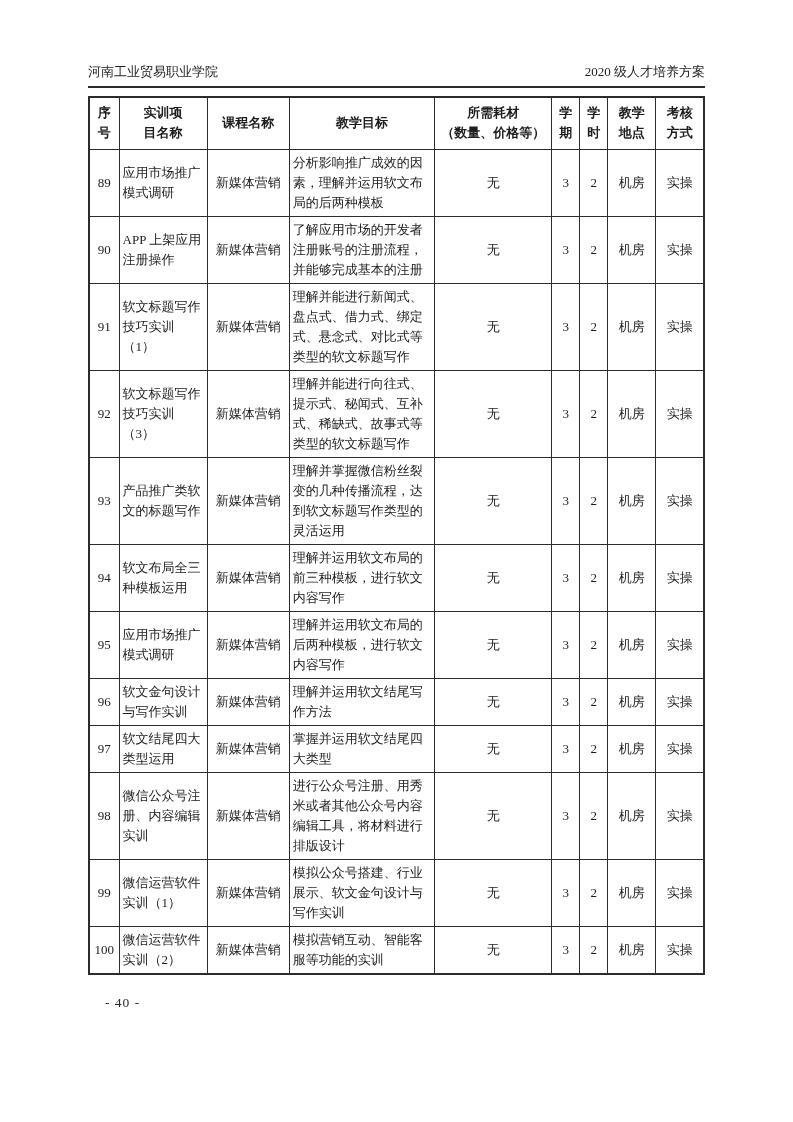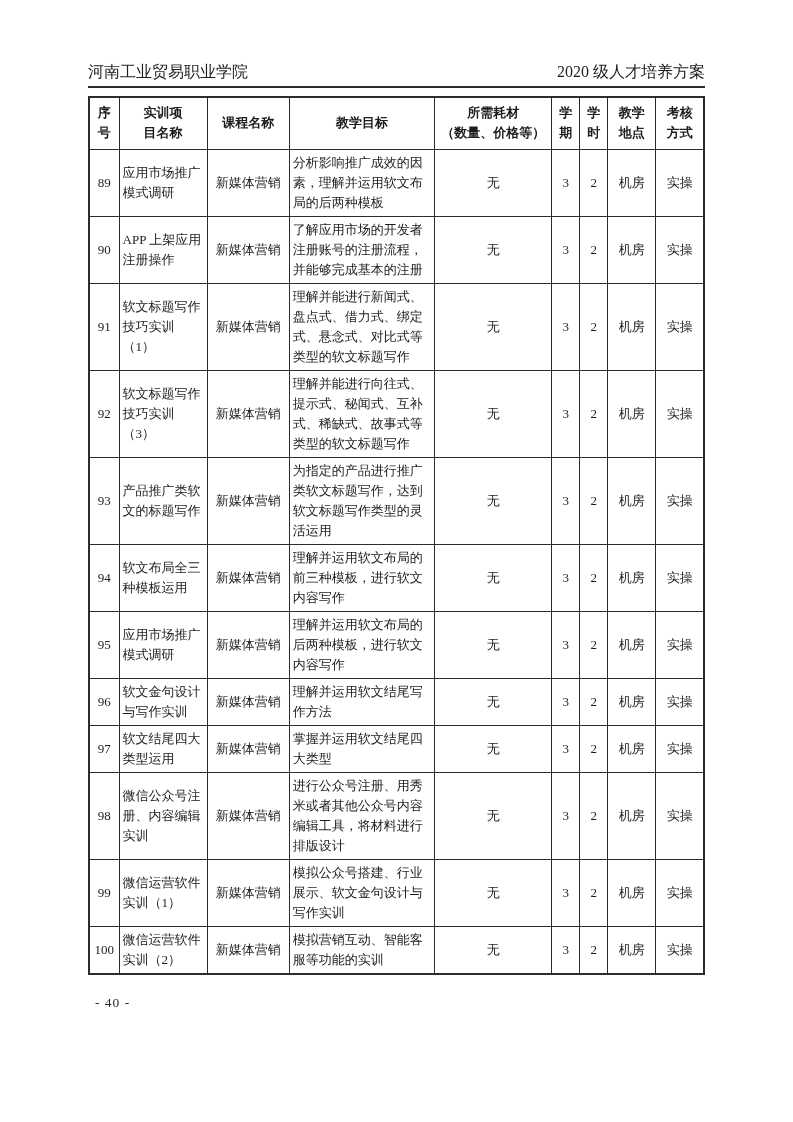--- a/index.html
+++ b/index.html
@@ -15,21 +15,21 @@
     box-sizing: border-box;
     padding: 64px 88px 0 88px;
     font-family: "Liberation Serif", "DejaVu Serif", serif;
     color: #1d1d1d;
     overflow: hidden;
   }
   .doc-header {
     display: flex;
     justify-content: space-between;
     align-items: flex-end;
-    font-size: 16px;
+    font-size: 13px;
     line-height: 16px;
     padding-bottom: 6px;
     border-bottom: 2px solid #2c2c2c;
   }
   .doc-header .hdr-text {
     white-space: nowrap;
   }
   table.schedule {
     margin-top: 8px;
     width: 617px;
@@ -62,21 +62,21 @@
     text-align: center;
     white-space: pre-line;
   }
   td { text-align: center; }
   td.cell-project, td.cell-goal {
     text-align: left;
     padding: 3px 3px;
   }
   .doc-footer {
     margin-top: 20px;
-    margin-left: 7px;
+    margin-left: 17px;
     font-size: 13.5px;
     letter-spacing: 1px;
     color: #2a2a2a;
   }
 </style>
 </head>
 <body>
 
 <div class="page">
 
@@ -159,21 +159,21 @@
     <td class="cell-materials">无</td>
     <td class="cell-semester">3</td>
     <td class="cell-hours">2</td>
     <td class="cell-location">机房</td>
     <td class="cell-assessment">实操</td>
   </tr>
         <tr>
     <td class="cell-no">93</td>
     <td class="cell-project">产品推广类软文的标题写作</td>
     <td class="cell-course">新媒体营销</td>
-    <td class="cell-goal">为指定的产品进行推广类软文标题写作，达到软文标题写作类型的灵活运用</td>
+    <td class="cell-goal">理解并掌握微信粉丝裂变的几种传播流程，达到软文标题写作类型的灵活运用</td>
     <td class="cell-materials">无</td>
     <td class="cell-semester">3</td>
     <td class="cell-hours">2</td>
     <td class="cell-location">机房</td>
     <td class="cell-assessment">实操</td>
   </tr>
         <tr>
     <td class="cell-no">94</td>
     <td class="cell-project">软文布局全三种模板运用</td>
     <td class="cell-course">新媒体营销</td>

